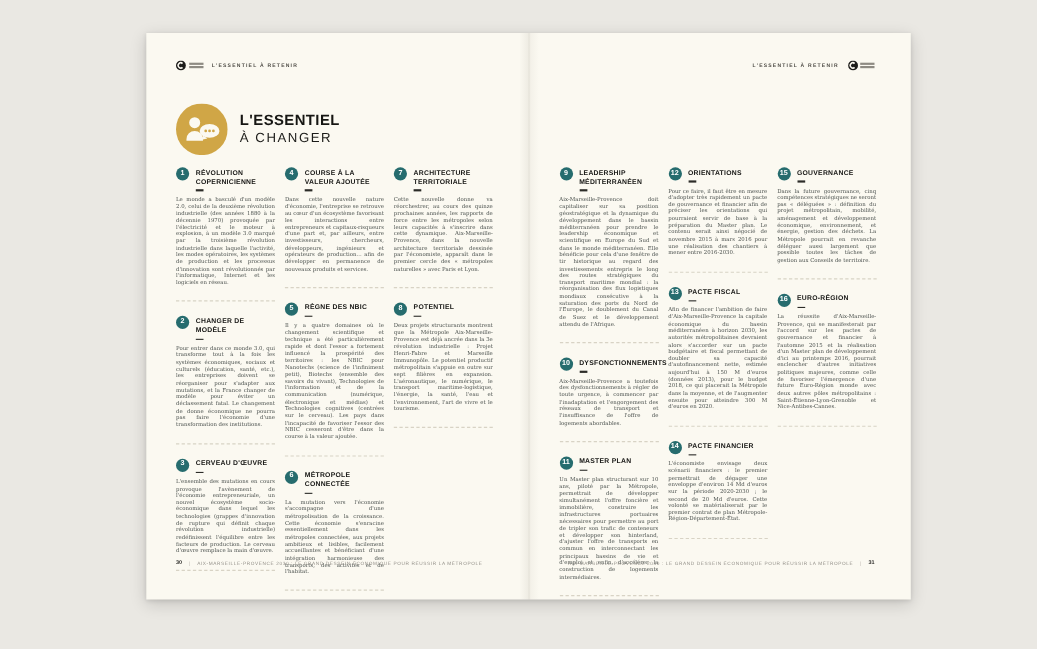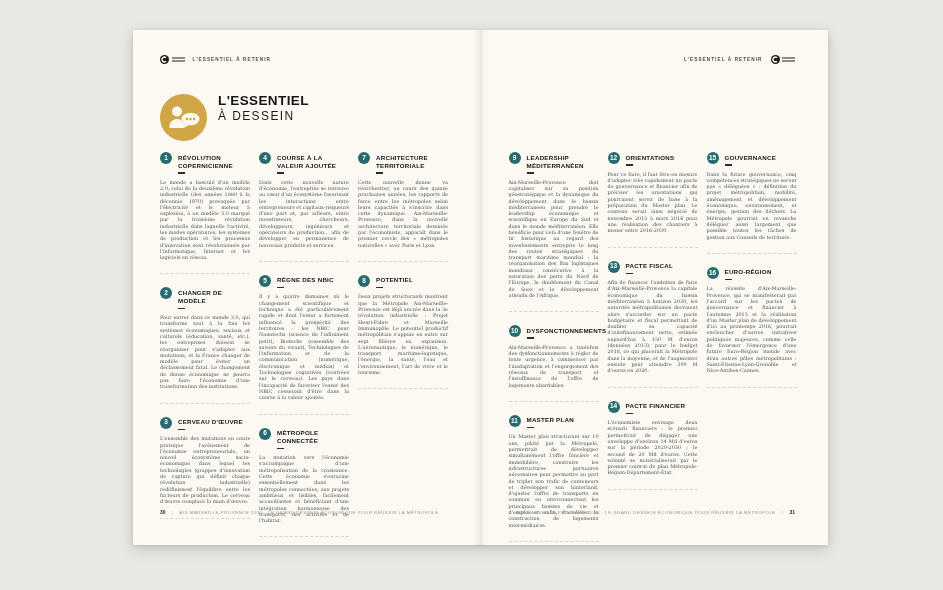--- a/index.html
+++ b/index.html
@@ -16,21 +16,21 @@
           pointer-events:none; }
 
   .page-header { position:absolute; top:25px; display:flex; align-items:center; gap:8px; }
   .page-left  .page-header { left:27px; }
   .page-right .page-header { right:33px; }
   .header-label { font-size:4.6px; font-weight:bold; letter-spacing:1.1px; color:#4c4a44; }
   .logo-mark { display:flex; align-items:center; gap:2.5px; }
   .logo-lines { display:flex; flex-direction:column; gap:1.5px; }
   .logo-lines i { display:block; width:13px; height:1.6px; background:#8e8b83; }
 
-  .title-block { position:absolute; top:64px; left:27px; display:flex; align-items:flex-start; gap:11px; }
+  .title-block { position:absolute; top:64px; left:27px; display:flex; align-items:center; gap:11px; }
   .title-icon { width:47px; height:47px; flex:0 0 47px; }
   .title-text .t1 { font-size:13.5px; font-weight:bold; letter-spacing:.4px; color:#15151 3; color:#161613; line-height:1.1; }
   .title-text .t2 { font-size:12px; font-weight:normal; letter-spacing:1.4px; color:#1c1c19; line-height:1.2; }
 
   .cols { position:absolute; top:122px; display:flex; gap:9px; }
   .page-left  .cols { left:27px; }
   .page-right .cols { left:28px; }
   .col { width:90px; flex:0 0 90px; }
 
   .item-head { display:flex; gap:6px; align-items:flex-start; }
@@ -78,21 +78,21 @@
           <circle cx="17" cy="17.5" r="5" fill="#fbf9f1"></circle>
           <path d="M9.5 32.5 a7.5 7.5 0 0 1 15 0 v1.5 h-15 z" fill="#fbf9f1"></path>
           <ellipse cx="30.5" cy="25" rx="9" ry="6.3" fill="#fbf9f1"></ellipse>
           <path d="M25 29.5 l-3.5 4 l7 -1.5 z" fill="#fbf9f1"></path>
           <circle cx="27" cy="25" r="1.25" fill="#d0a646"></circle>
           <circle cx="30.5" cy="25" r="1.25" fill="#d0a646"></circle>
           <circle cx="34" cy="25" r="1.25" fill="#d0a646"></circle>
         </svg>
         <div class="title-text">
           <div class="t1">L'ESSENTIEL</div>
-          <div class="t2">À DESSEIN</div>
+          <div class="t2">À CHANGER</div>
         </div>
       </div>
 
       <div class="cols">
         <div class="col">
   <div class="item">
     <div class="item-head">
       <span class="badge" style="background: rgb(38, 108, 110);">1</span>
       <div class="head-text">
         <div class="item-title">RÉVOLUTION COPERNICIENNE</div>

